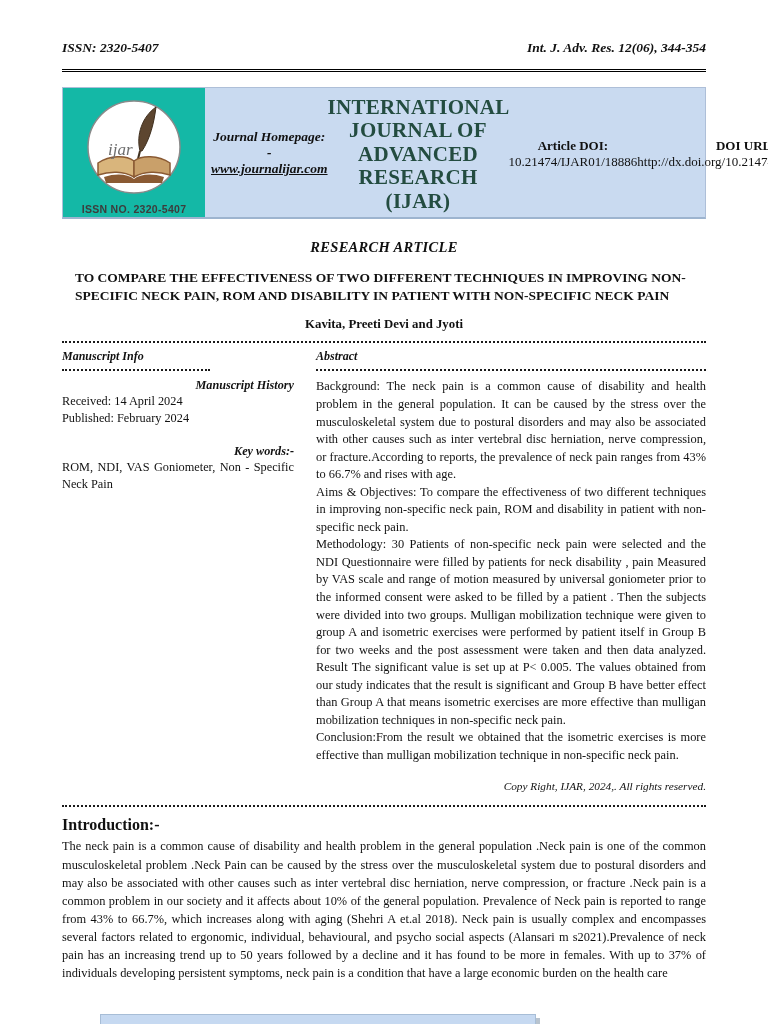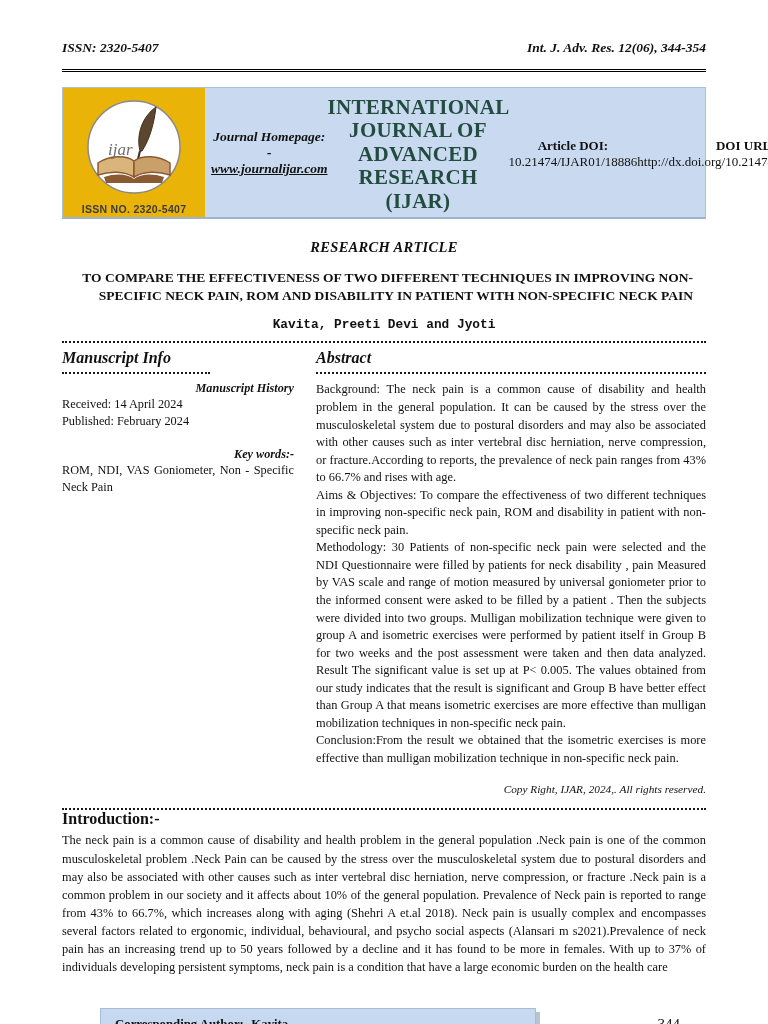--- a/index.html
+++ b/index.html
@@ -20,21 +20,21 @@
     font-weight:bold; font-style:italic; font-size:13.5px;
   }
 
   
   .banner {
     margin-top:15px; height:132px; display:flex;
     border:1px solid #aebfd8; border-bottom:2px solid #9db4cf;
     background:#c9daf0;
   }
   .logo-box {
-    width:142px; background:#eab308; flex-shrink:0;
+    width:142px; background:#14b8a6; flex-shrink:0;
     display:flex; flex-direction:column; align-items:center; justify-content:flex-end;
     padding-bottom:2px;
   }
   .logo-caption {
     font-family:"Liberation Sans", sans-serif;
     font-size:10.5px; font-weight:bold; color:#3c3c3c; letter-spacing:0.3px;
   }
   .banner-center {
     flex:1; display:flex; flex-direction:row; align-items:center; justify-content:center;
     padding:4px 6px; text-align:center;
@@ -51,57 +51,57 @@
     width:118px; flex-shrink:0; background:#ffffff; padding:2px;
   }
   .cover-box svg { display:block; width:100%; height:100%; }
 
   
   .research-article {
     margin-top:20px; text-align:center;
     font-size:14.5px; font-weight:bold; font-style:italic; letter-spacing:0.3px;
   }
   .article-title {
-    margin:13px auto 0 auto; width:96%; text-align:right;
+    margin:13px auto 0 auto; width:96%; text-align:left;
     font-size:13.5px; font-weight:bold; line-height:1.35;
   }
   .authors {
-    margin-top:12px; text-align:center; font-size:12.8px; font-weight:bold;font-family:Liberation Mono, monospace;
+    margin-top:12px; text-align:center; font-size:12.8px; font-weight:bold;
   }
 
   .dotted-rule { border-bottom:2px dotted #1a1a1a; height:2px; }
   .rule-full   { margin-top:9px; }
   .rule-short  { width:148px; margin:5px 0 7px 0; }
   .rule-col    { margin:5px 0 7px 0; }
 
   
   .columns { display:flex; margin-top:6px; }
   .col-left  { width:232px; flex-shrink:0; }
   .col-gap   { width:22px; flex-shrink:0; }
   .col-right { flex:1; }
 
-  .section-heading { font-size:16px; font-weight:bold; font-style:italic; }
+  .section-heading { font-size:12px; font-weight:bold; font-style:italic; }
   .mi-sub { font-size:12.2px; font-weight:bold; font-style:italic;text-align:right; }
   .mi-line { font-size:12.3px; line-height:1.38; }
   .mi-block { margin-top:1px; }
   .keywords-block { margin-top:17px; }
   .keywords-text { font-size:12.3px; line-height:1.38; text-align:justify; }
 
   .abs-p {
     font-size:12.4px; line-height:1.415; text-align:justify;
   }
   .abs-p strong { font-weight:normal; }
   .copyright {
     margin-top:16px; text-align:right;
     font-size:11.3px; font-style:italic;
   }
 
   
   .rule-above-intro { margin-top:13px; }
-  .intro-heading { font-size:16px; font-weight:bold; }
+  .intro-heading { margin-top:9px; font-size:16px; font-weight:bold; }
   .intro-text {
     margin-top:3px; font-size:12.4px; line-height:1.46; text-align:justify;
   }
 
   
   .footer {
     margin-top:32px; display:flex; align-items:center; justify-content:space-between;
   }
   .author-box {
     margin-left:38px; width:436px;

